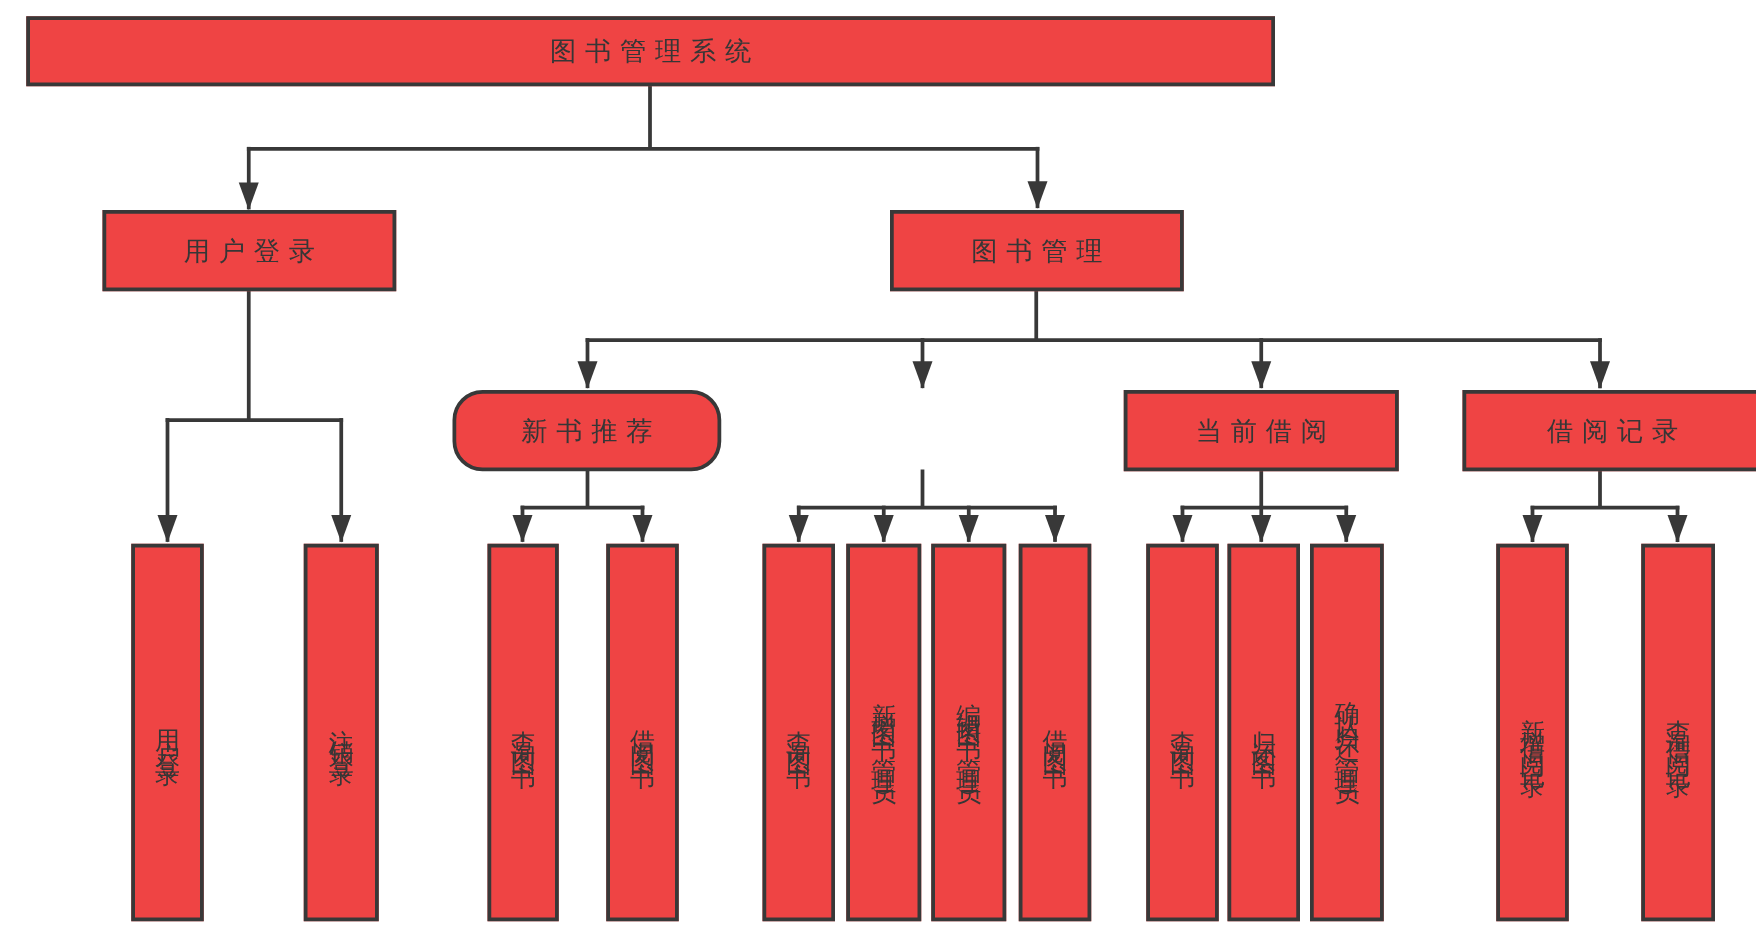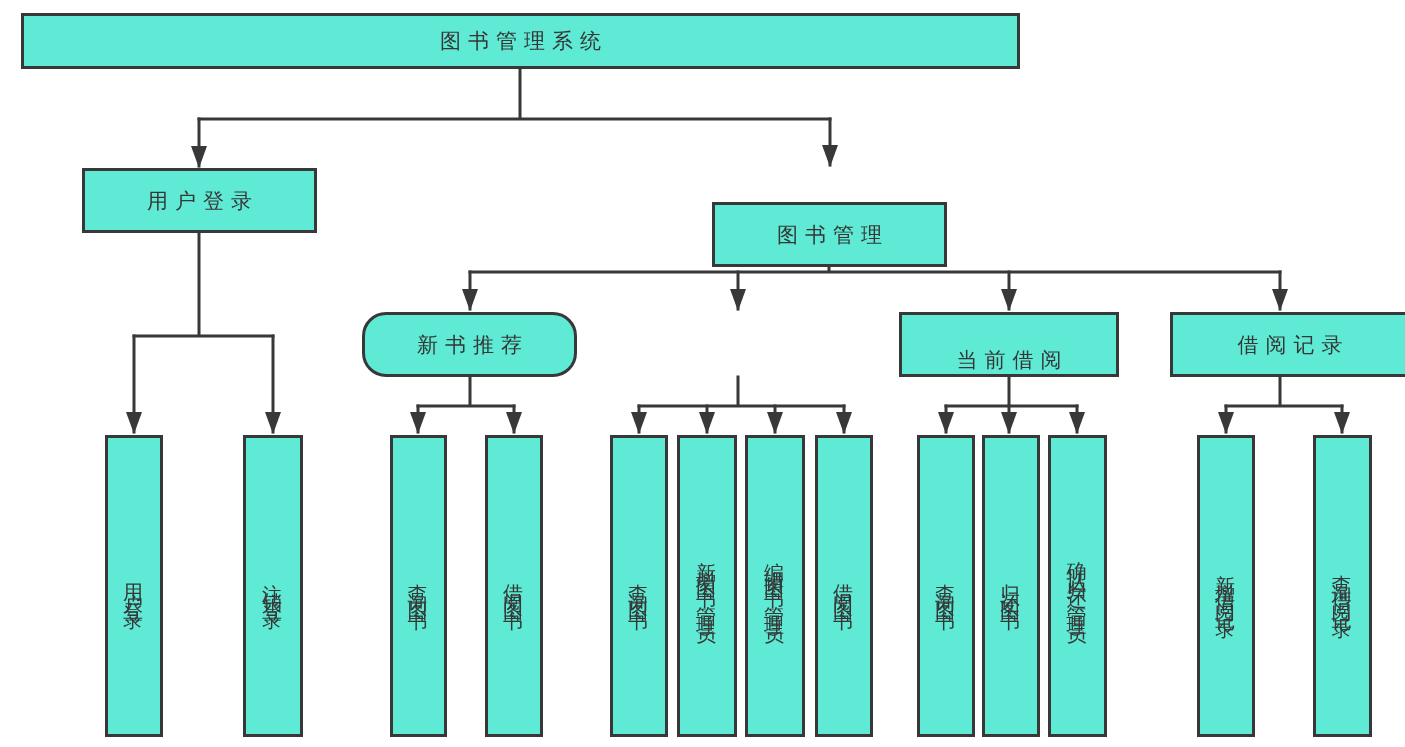--- a/index.html
+++ b/index.html
@@ -6,21 +6,21 @@
   body{font-family:"Liberation Sans","DejaVu Sans",sans-serif;}
   #canvas{
     position:relative;
     width:1405px;height:747px;
     background:#ffffff;
     overflow:hidden;
   }
   #wires{position:absolute;left:0;top:0;z-index:1;pointer-events:none;}
   .box{
     position:absolute;
-    background:#5eead4;
+    background:#ef4444;
     border:3px solid #383838;
     box-sizing:border-box;
     display:flex;
     align-items:center;
     justify-content:center;
     z-index:2;
     color:#363636;
     font-family:Liberation Serif, serif;
   }
   .h-box span{
@@ -116,28 +116,28 @@
     </g>
   </svg>
 
   <div class="box h-box" style="left:21px;top:13px;width:999px;height:56px;">
     <span>图书管理系统</span>
   </div>
 
   <div class="box h-box" style="left:82px;top:168px;width:235px;height:65px;">
     <span>用户登录</span>
   </div>
-  <div class="box h-box" style="left:712px;top:168px;width:235px;height:65px;margin-top:34px;">
+  <div class="box h-box" style="left:712px;top:168px;width:235px;height:65px;">
     <span>图书管理</span>
   </div>
 
   <div class="box h-box" style="left:362px;top:312px;width:215px;height:65px;border-radius:24px;">
     <span>新书推荐</span>
   </div>
-  <div class="box h-box" style="left:899px;top:312px;width:220px;height:65px;align-items:flex-end;">
+  <div class="box h-box" style="left:899px;top:312px;width:220px;height:65px;">
     <span>当前借阅</span>
   </div>
   <div class="box h-box" style="left:1170px;top:312px;width:240px;height:65px;">
     <span>借阅记录</span>
   </div>
 
   <div class="box v-box" style="left:105px;top:435px;width:58px;height:302px;">
     <span>用户登录</span>
   </div>
   <div class="box v-box" style="left:243px;top:435px;width:60px;height:302px;">

